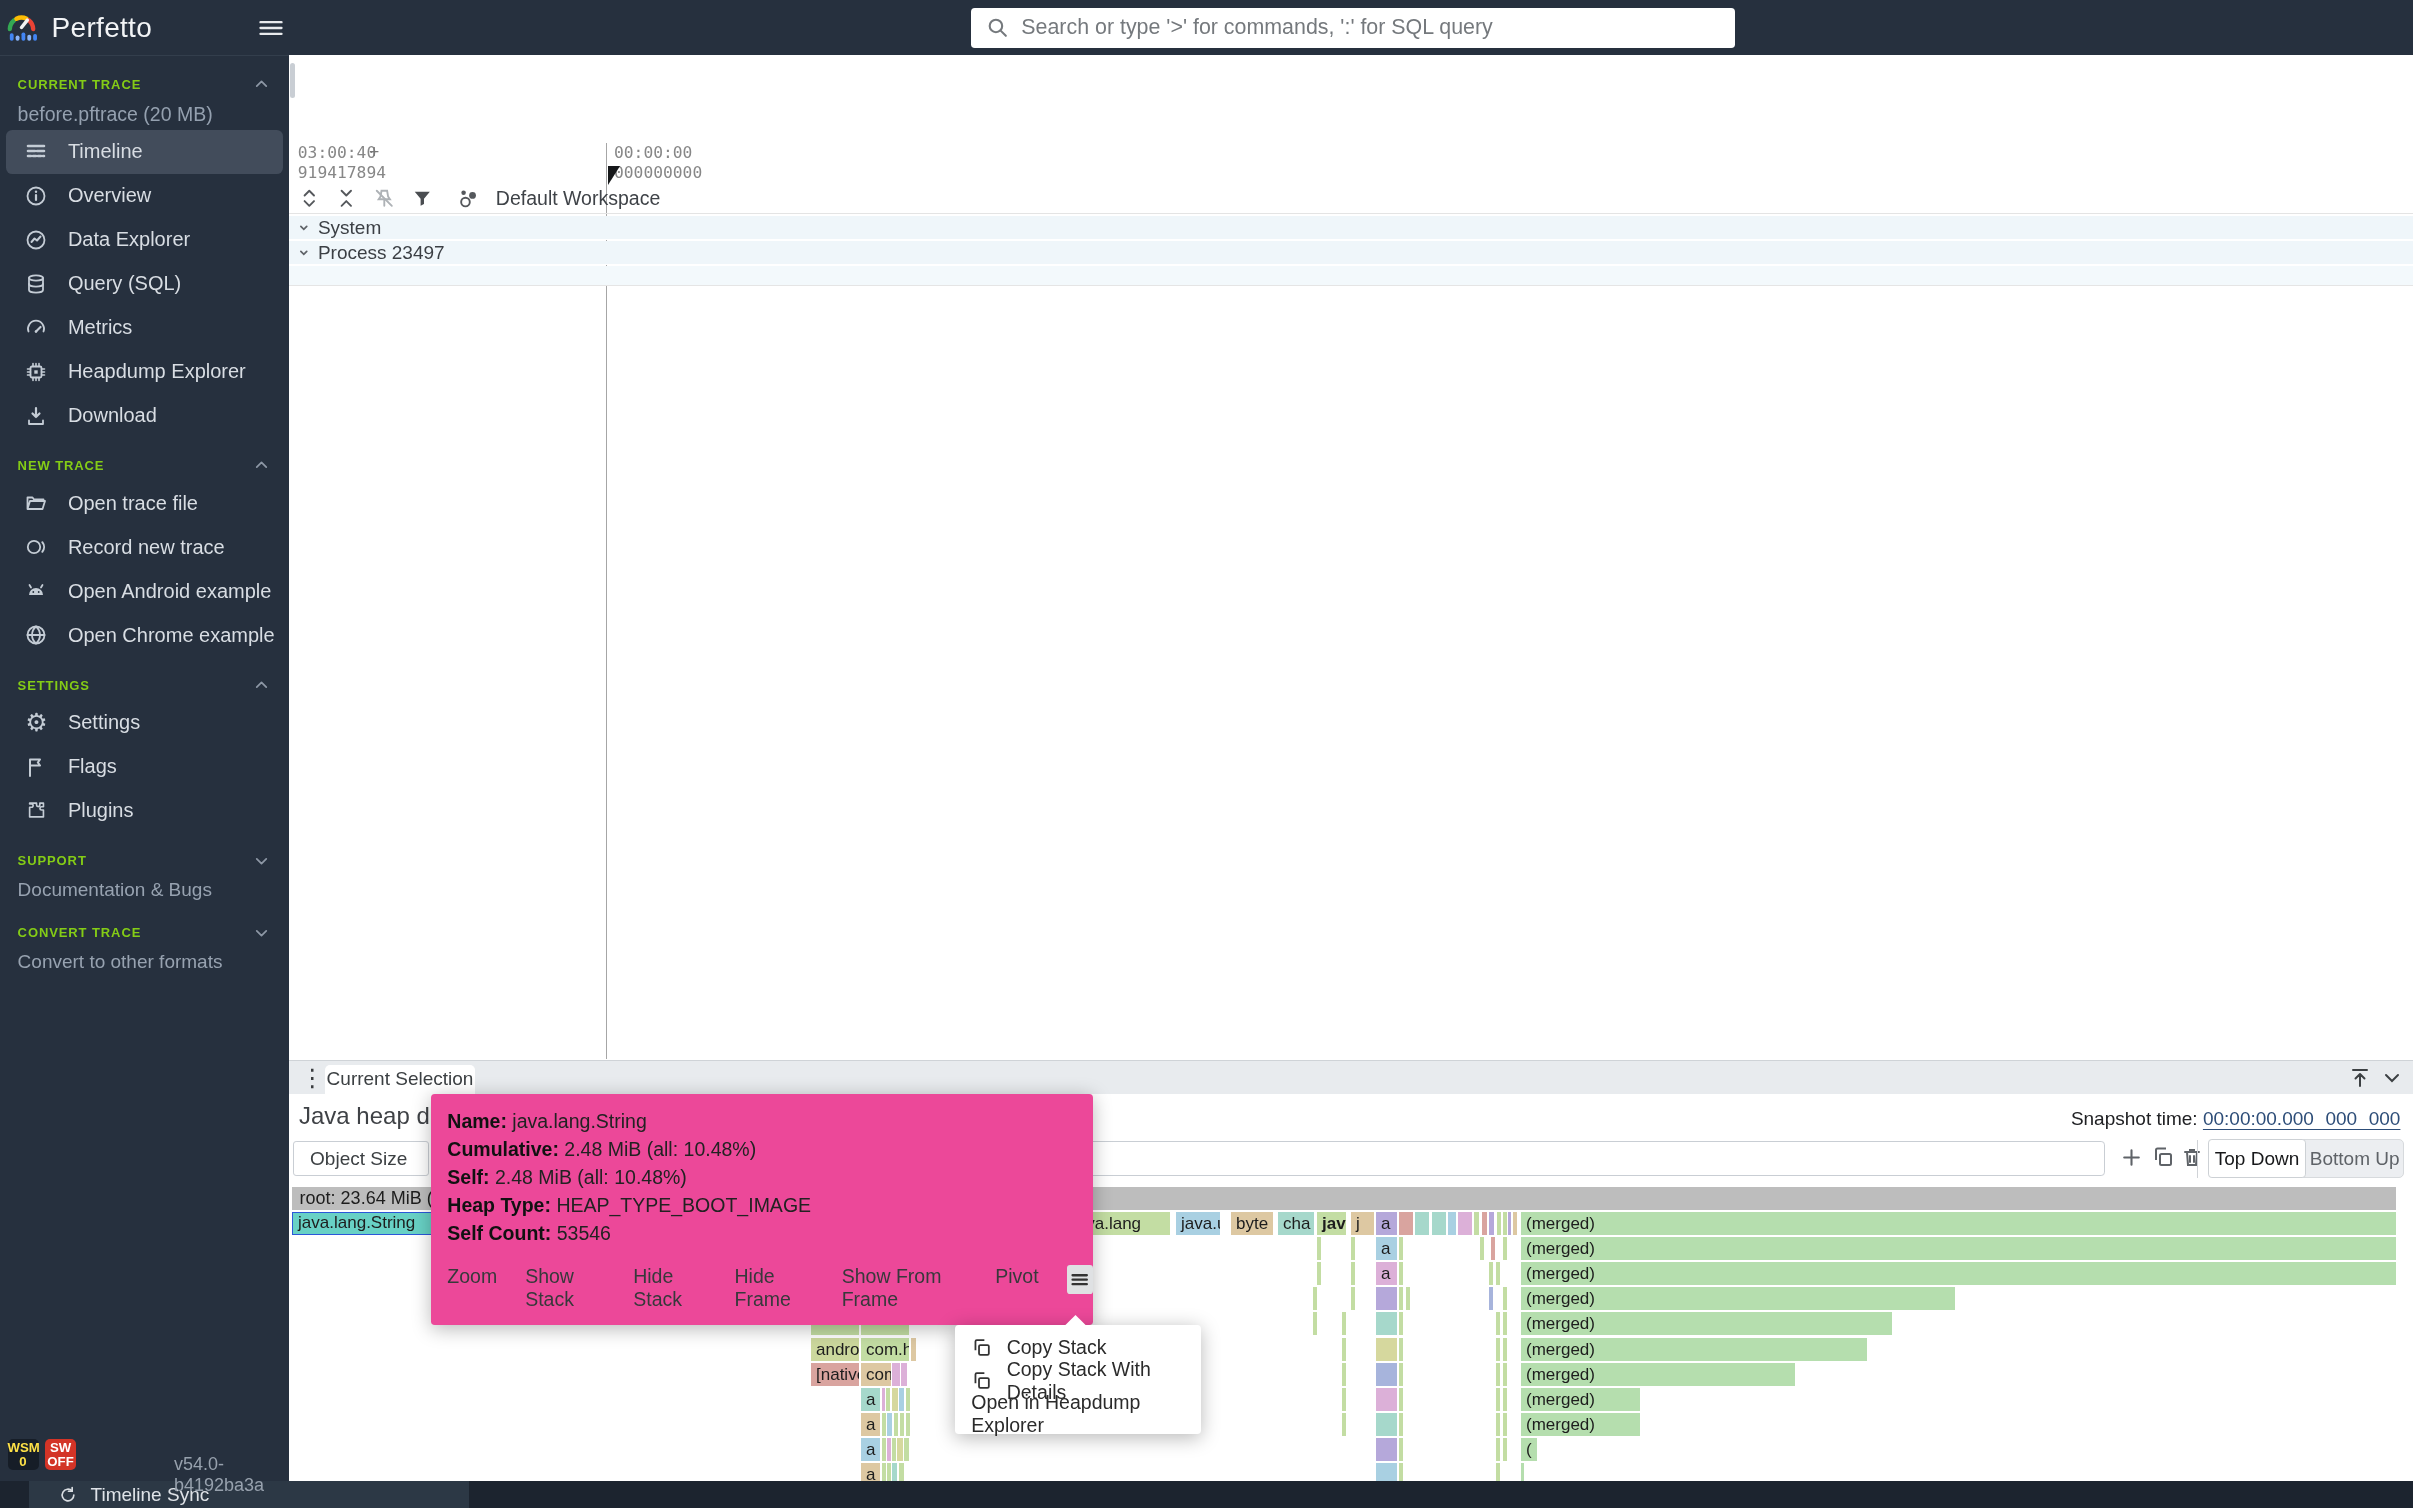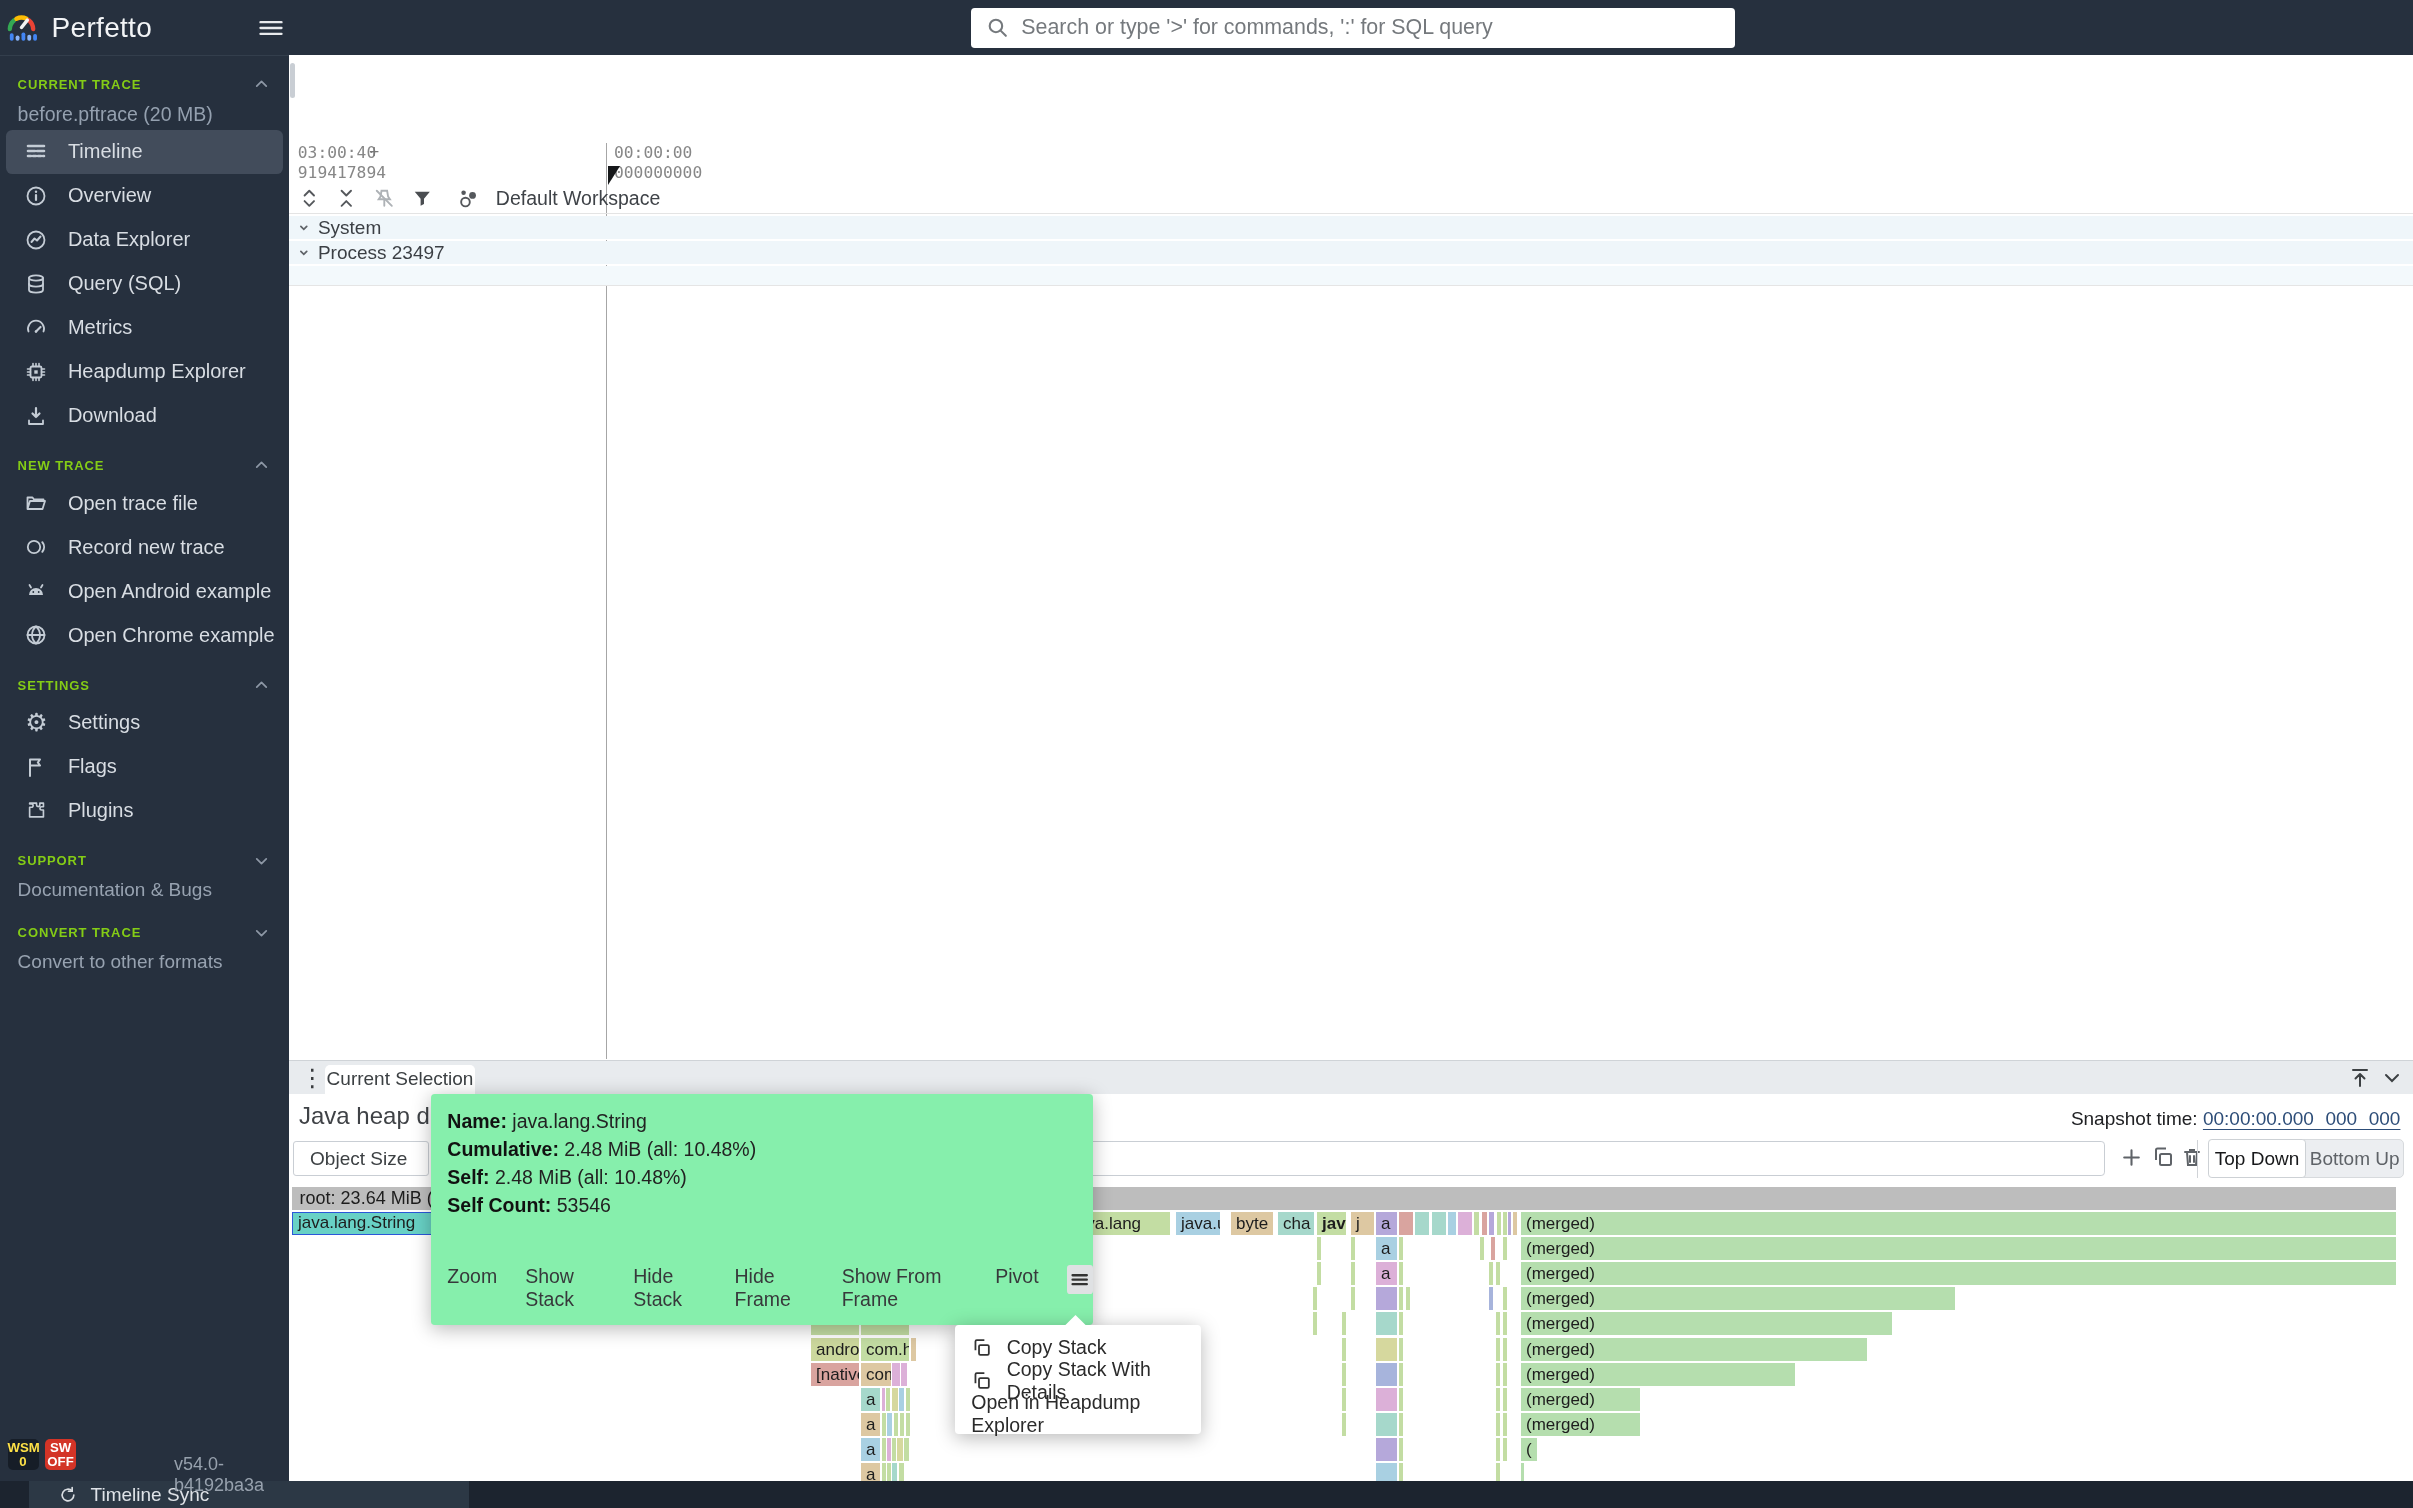--- a/index.html
+++ b/index.html
@@ -54,21 +54,21 @@
   #vdiv{position:absolute;left:1908px;top:79px;width:1.3px;height:38px;background:#d0d3d7}
   #segctl{position:absolute;left:1919px;top:78px;width:196px;height:39px;background:#eceef1;border:1.3px solid #d7dadd;border-radius:5px;display:flex;box-sizing:border-box}
   .segbtn{flex:1;display:flex;align-items:center;justify-content:center;font-size:19px;color:#5f6368}
   .segbtn.on{background:#fff;border:1.3px solid #cdd1d5;border-radius:3.8px;color:#17181a;margin:-1.3px 0 -1.3px -1.3px}
   
   #flame{position:absolute;left:0;top:0;width:100%;height:100%;overflow:hidden}
   .fseg{position:absolute;height:23px;overflow:hidden;white-space:nowrap;font-size:17px;line-height:23px;color:#1d1d1d;padding-left:5px;box-sizing:border-box}
   .fseg.nolabel{padding:0}
   .fseg.sel{border:1.9px solid #2b58d8;line-height:19.5px}
   
-  #tooltip{position:absolute;left:142px;top:33px;width:662px;height:231px;background:#86efac;border-radius:3.8px;box-shadow:0 3.8px 19px rgba(0,0,0,.28);z-index:20;padding:12.6px 0 0 16.3px;box-sizing:border-box}
+  #tooltip{position:absolute;left:142px;top:33px;width:662px;height:231px;background:#ec4899;border-radius:3.8px;box-shadow:0 3.8px 19px rgba(0,0,0,.28);z-index:20;padding:12.6px 0 0 16.3px;box-sizing:border-box}
   .tt-row{font-size:19.5px;line-height:28px;color:#222}
   .tt-row b{color:#111}
   #tt-actions{position:absolute;left:16.3px;bottom:14px;display:flex;align-items:flex-start;gap:28px;font-size:19.5px;color:#37393b}
   #tt-actions .lnk{cursor:pointer}
   #tt-menu-btn{width:34px;height:29px;background:#dfe1e3;border-radius:3.1px;display:flex;align-items:center;justify-content:center;color:#333}
   
   #ctxmenu{position:absolute;left:666px;top:264px;width:246px;height:109px;background:#fff;border-radius:3.8px;box-shadow:0 3.8px 19px rgba(0,0,0,.28);z-index:30;padding-top:6.3px;box-sizing:border-box}
   #ctx-arrow{position:absolute;left:113px;top:-7px;width:15px;height:15px;background:#fff;transform:rotate(45deg)}
   .ctx-item{height:33px;display:flex;align-items:center;gap:14px;padding-left:16.3px;font-size:19.5px;color:#2b2b2b;cursor:pointer}
   .ctx-item .cic{width:21.4px;height:21.4px;color:#333}
@@ -520,20 +520,21 @@
         <div class="fseg nolabel" style="left: 1087px; top: 402px; width: 21px; background: rgb(169, 208, 226);"></div>
         <div class="fseg nolabel" style="left: 1110px; top: 402px; width: 4.4px; background: rgb(195, 221, 163);"></div>
         <div class="fseg nolabel" style="left: 1207px; top: 402px; width: 3.8px; background: rgb(195, 221, 163);"></div>
         <div class="fseg nolabel" style="left: 1232px; top: 402px; width: 2.5px; background: rgb(181, 222, 174);"></div>
       </div>
 
     <div id="tooltip">
       <div class="tt-row"><b>Name:</b> <span>java.lang.String</span></div>
       <div class="tt-row"><b>Cumulative:</b> <span>2.48 MiB (all: 10.48%)</span></div>
       <div class="tt-row"><b>Self:</b> <span>2.48 MiB (all: 10.48%)</span></div>
+      <div class="tt-row"><b>Heap Type:</b> <span>HEAP_TYPE_BOOT_IMAGE</span></div>
       <div class="tt-row"><b>Self Count:</b> <span>53546</span></div>
       <div id="tt-actions">
         <span class="lnk">Zoom</span>
         <span class="lnk">Show Stack</span>
         <span class="lnk">Hide Stack</span>
         <span class="lnk">Hide Frame</span>
         <span class="lnk">Show From Frame</span>
         <span class="lnk">Pivot</span>
         <span id="tt-menu-btn">
             <svg width="21.4" height="21.4" viewBox="0 0 24 24" stroke="currentColor" stroke-width="2.6" stroke-linecap="round">

